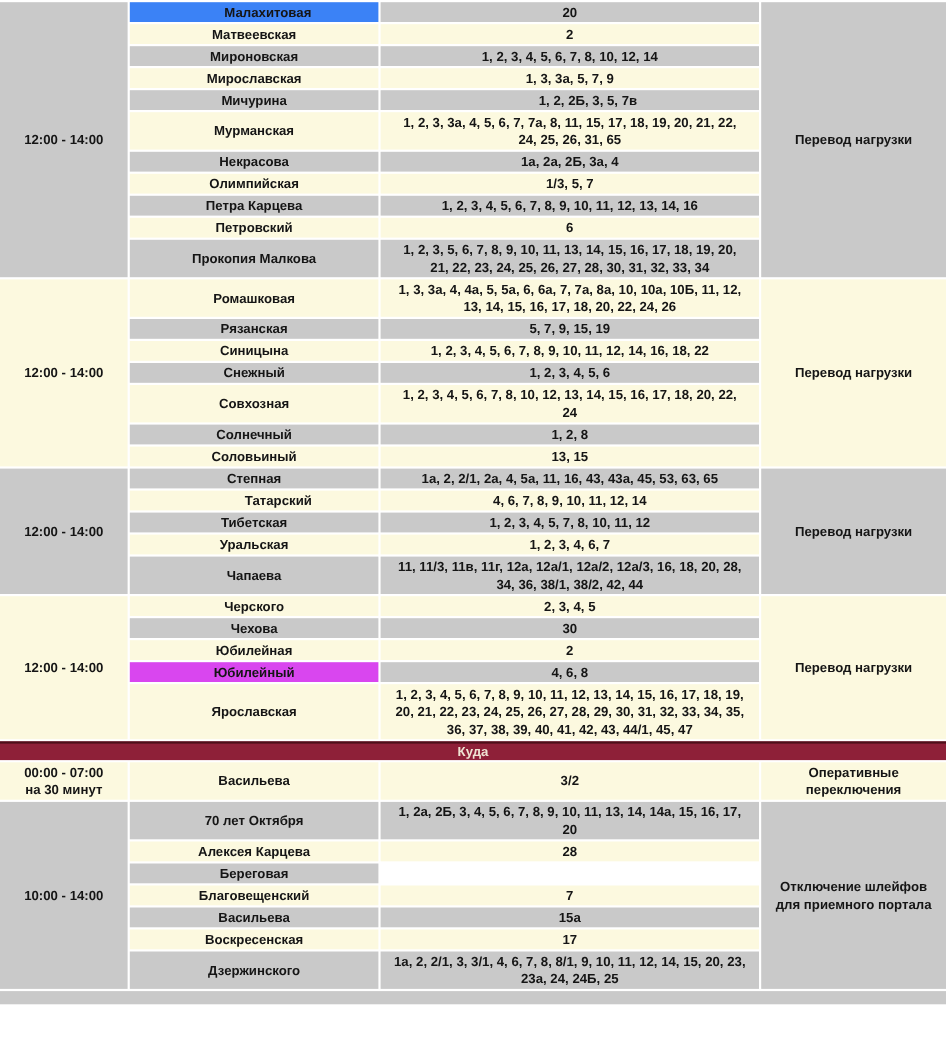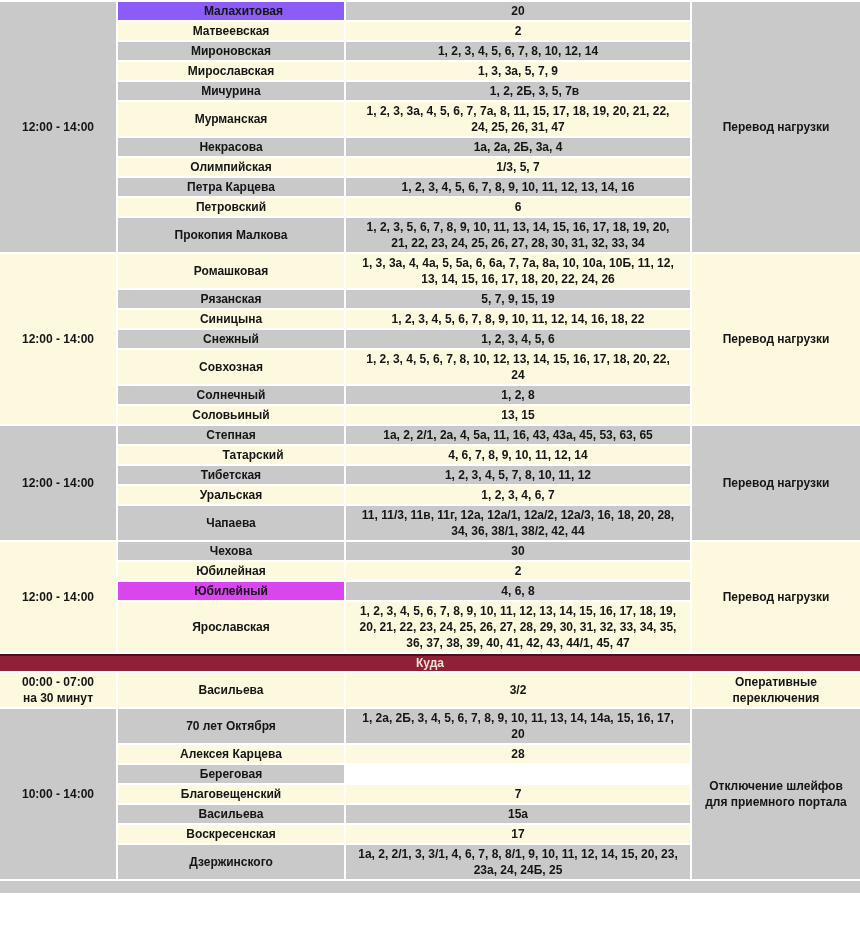--- a/index.html
+++ b/index.html
@@ -78,42 +78,42 @@
   }
 </style>
 </head>
 <body>
 
 <div class="tbl">
     <div class="section">
       <div class="cell time-cell" style="background: rgb(201, 201, 201);">12:00 - 14:00</div>
       <div class="rows-col">
         <div class="row">
-          <div class="cell street-cell" style="background: #8b5cf6; padding-left: 29px;">Малахитовая</div>
+          <div class="cell street-cell" style="background: #3b82f6; padding-left: 29px;">Малахитовая</div>
           <div class="cell houses-cell" style="background: rgb(201, 201, 201);">20</div>
         </div>
         <div class="row">
           <div class="cell street-cell" style="background: rgb(252, 249, 223);">Матвеевская</div>
           <div class="cell houses-cell" style="background: rgb(252, 249, 223);">2</div>
         </div>
         <div class="row">
           <div class="cell street-cell" style="background: rgb(201, 201, 201);">Мироновская</div>
           <div class="cell houses-cell" style="background: rgb(201, 201, 201);">1, 2, 3, 4, 5, 6, 7, 8, 10, 12, 14</div>
         </div>
         <div class="row">
           <div class="cell street-cell" style="background: rgb(252, 249, 223);">Мирославская</div>
           <div class="cell houses-cell" style="background: rgb(252, 249, 223);">1, 3, 3а, 5, 7, 9</div>
         </div>
         <div class="row">
           <div class="cell street-cell" style="background: rgb(201, 201, 201);">Мичурина</div>
           <div class="cell houses-cell" style="background: rgb(201, 201, 201); padding-left: 45px;">1, 2, 2Б, 3, 5, 7в</div>
         </div>
         <div class="row">
           <div class="cell street-cell" style="background: rgb(252, 249, 223);">Мурманская</div>
-          <div class="cell houses-cell" style="background: rgb(252, 249, 223);">1, 2, 3, 3а, 4, 5, 6, 7, 7а, 8, 11, 15, 17, 18, 19, 20, 21, 22, 24, 25, 26, 31, 47</div>
+          <div class="cell houses-cell" style="background: rgb(252, 249, 223);">1, 2, 3, 3а, 4, 5, 6, 7, 7а, 8, 11, 15, 17, 18, 19, 20, 21, 22, 24, 25, 26, 31, 65</div>
         </div>
         <div class="row">
           <div class="cell street-cell" style="background: rgb(201, 201, 201);">Некрасова</div>
           <div class="cell houses-cell" style="background: rgb(201, 201, 201);">1а, 2а, 2Б, 3а, 4</div>
         </div>
         <div class="row">
           <div class="cell street-cell" style="background: rgb(252, 249, 223);">Олимпийская</div>
           <div class="cell houses-cell" style="background: rgb(252, 249, 223);">1/3, 5, 7</div>
         </div>
         <div class="row">
@@ -187,20 +187,24 @@
         <div class="row">
           <div class="cell street-cell" style="background: rgb(201, 201, 201);">Чапаева</div>
           <div class="cell houses-cell" style="background: rgb(201, 201, 201);">11, 11/3, 11в, 11г, 12а, 12а/1, 12а/2, 12а/3, 16, 18, 20, 28, 34, 36, 38/1, 38/2, 42, 44</div>
         </div>
       </div>
       <div class="cell work-cell" style="background: rgb(201, 201, 201);">Перевод нагрузки</div>
     </div>
     <div class="section">
       <div class="cell time-cell" style="background: rgb(252, 249, 223);">12:00 - 14:00</div>
       <div class="rows-col">
+        <div class="row">
+          <div class="cell street-cell" style="background: rgb(252, 249, 223);">Черского</div>
+          <div class="cell houses-cell" style="background: rgb(252, 249, 223);">2, 3, 4, 5</div>
+        </div>
         <div class="row">
           <div class="cell street-cell" style="background: rgb(201, 201, 201);">Чехова</div>
           <div class="cell houses-cell" style="background: rgb(201, 201, 201);">30</div>
         </div>
         <div class="row">
           <div class="cell street-cell" style="background: rgb(252, 249, 223);">Юбилейная</div>
           <div class="cell houses-cell" style="background: rgb(252, 249, 223);">2</div>
         </div>
         <div class="row">
           <div class="cell street-cell" style="background: #d946ef;">Юбилейный</div>

